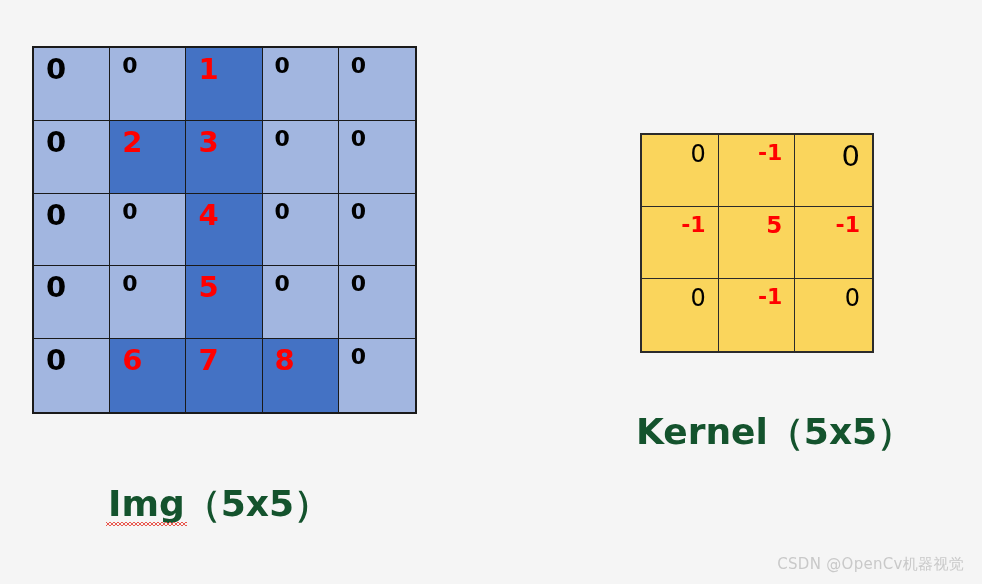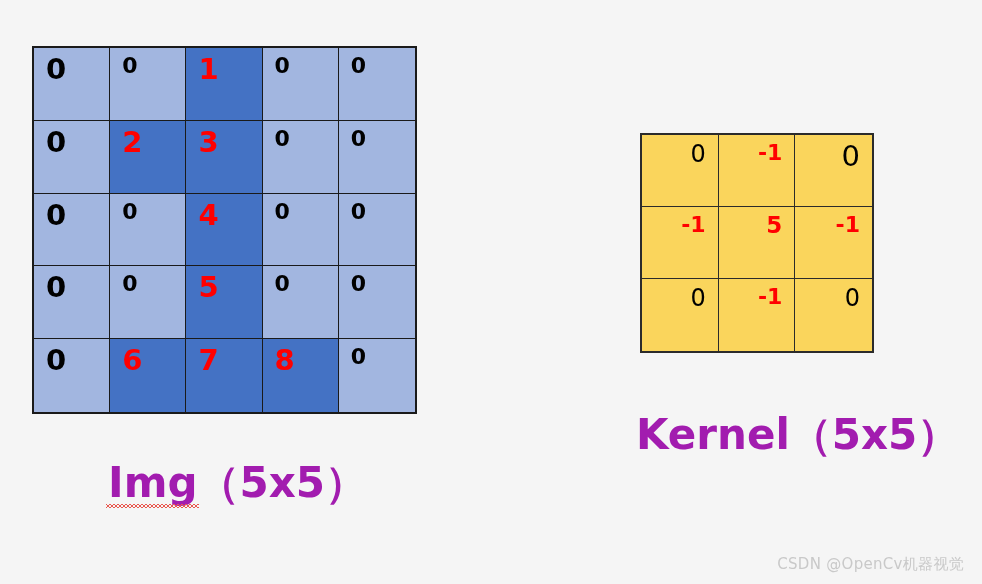--- a/index.html
+++ b/index.html
@@ -112,29 +112,29 @@
   }
   .k-center {
     font-size: 23px;
     font-weight: bold;
     color: #ff0000;
   }
 
   
   .caption {
     position: absolute;
-    font-size: 42px;
-    font-weight: bold;
-    color: #a21caf;
+    font-size: 36px;
+    font-weight: bold;
+    color: #14532d;
     white-space: nowrap;
     line-height: 1;
   }
   #img-caption {
     left: 108px;
-    top: 462px;
+    top: 486px;
   }
   #kernel-caption {
     left: 636px;
     top: 414px;
   }
   .spell {
     position: relative;
     display: inline-block;
   }
   .spell::after {

